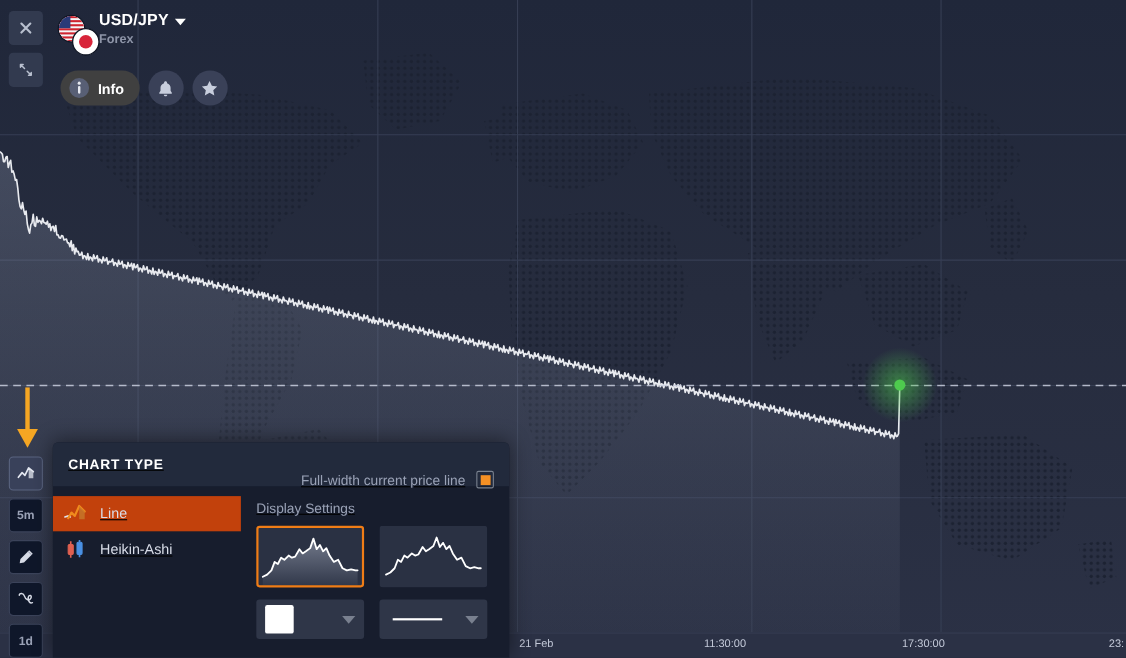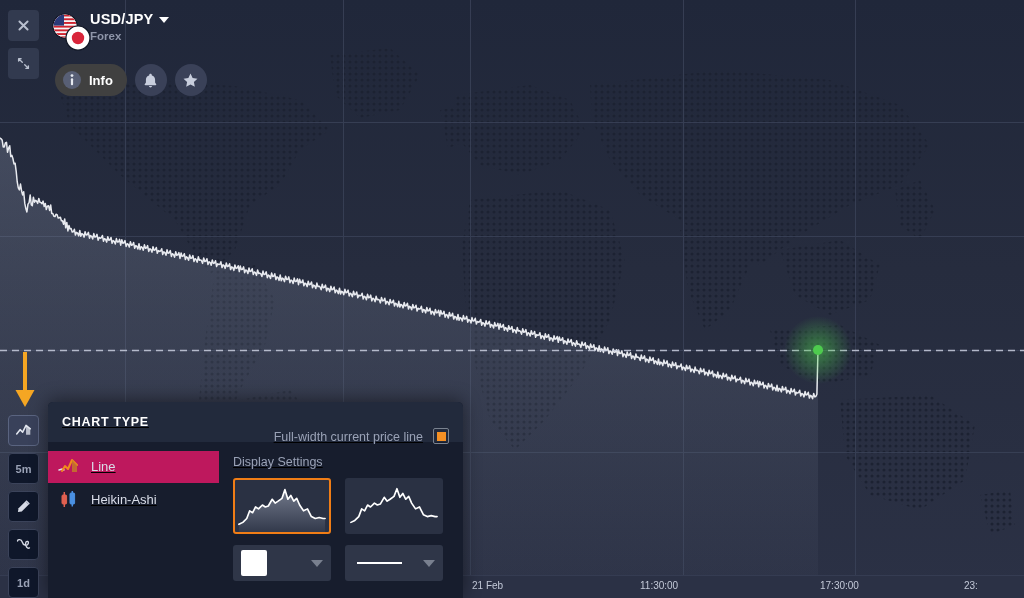--- a/index.html
+++ b/index.html
@@ -108,21 +108,21 @@
   #panel-body { display:flex; height:156px; }
 
   
   #typelist { width:171px; padding-top:9px; }
   .typerow {
     height:32px; display:flex; align-items:center; gap:11px;
     padding-left:10px; margin:0 0 0 0; cursor:pointer;
     border-bottom:1px solid #232a3a;
   }
   .typerow:last-child { border-bottom:none; }
-  .typerow.sel { background:#be185d; border-bottom-color:transparent; }
+  .typerow.sel { background:#c2410c; border-bottom-color:transparent; }
   .typerow .lbl { font-size:13px; color:#d9dde8; }
   .typeicon { width:22px; height:20px; flex:0 0 22px; }
 
   
   #display { flex:1; padding:13px 0 0 14px; }
   #display-title { font-size:12.5px; color:#9aa2b6; margin-bottom:9px; }
   .thumbrow { display:flex; gap:14px; margin-bottom:11px; }
   .thumb {
     width:98px;height:56px;background:#2a3143;border-radius:3px;
     border:2px solid transparent; overflow:hidden; cursor:pointer;
@@ -216,21 +216,21 @@
     <line id="price-line" x1="0" y1="350.5" x2="1024" y2="350.5" stroke="#c9cede" stroke-width="1.3" stroke-dasharray="7 5" opacity=".85"></line>
 
     <circle id="price-glow" cx="818" cy="350" r="34" fill="url(#glow)"></circle>
     <circle id="price-dot" cx="818" cy="350" r="5" fill="#4ecb4e"></circle>
   </svg>
 
   <div id="xaxis">
       <div class="xtick" style="left: 472px;">21 Feb</div>
       <div class="xtick" style="left: 640px;">11:30:00</div>
       <div class="xtick" style="left: 820px;">17:30:00</div>
-      <div class="xtick" style="left: 964px;">23:</div>
+      <div class="xtick" style="left: 1008px;">23:</div>
     </div>
 </div>
 
 <div class="winbtn" id="btn-close">
   <svg viewBox="0 0 16 16">
     <path d="M3 3 L13 13 M13 3 L3 13" stroke="#b9c0cf" stroke-width="2.4" stroke-linecap="round" fill="none"></path>
   </svg>
 </div>
 <div class="winbtn" id="btn-collapse">
   <svg viewBox="0 0 16 16">

